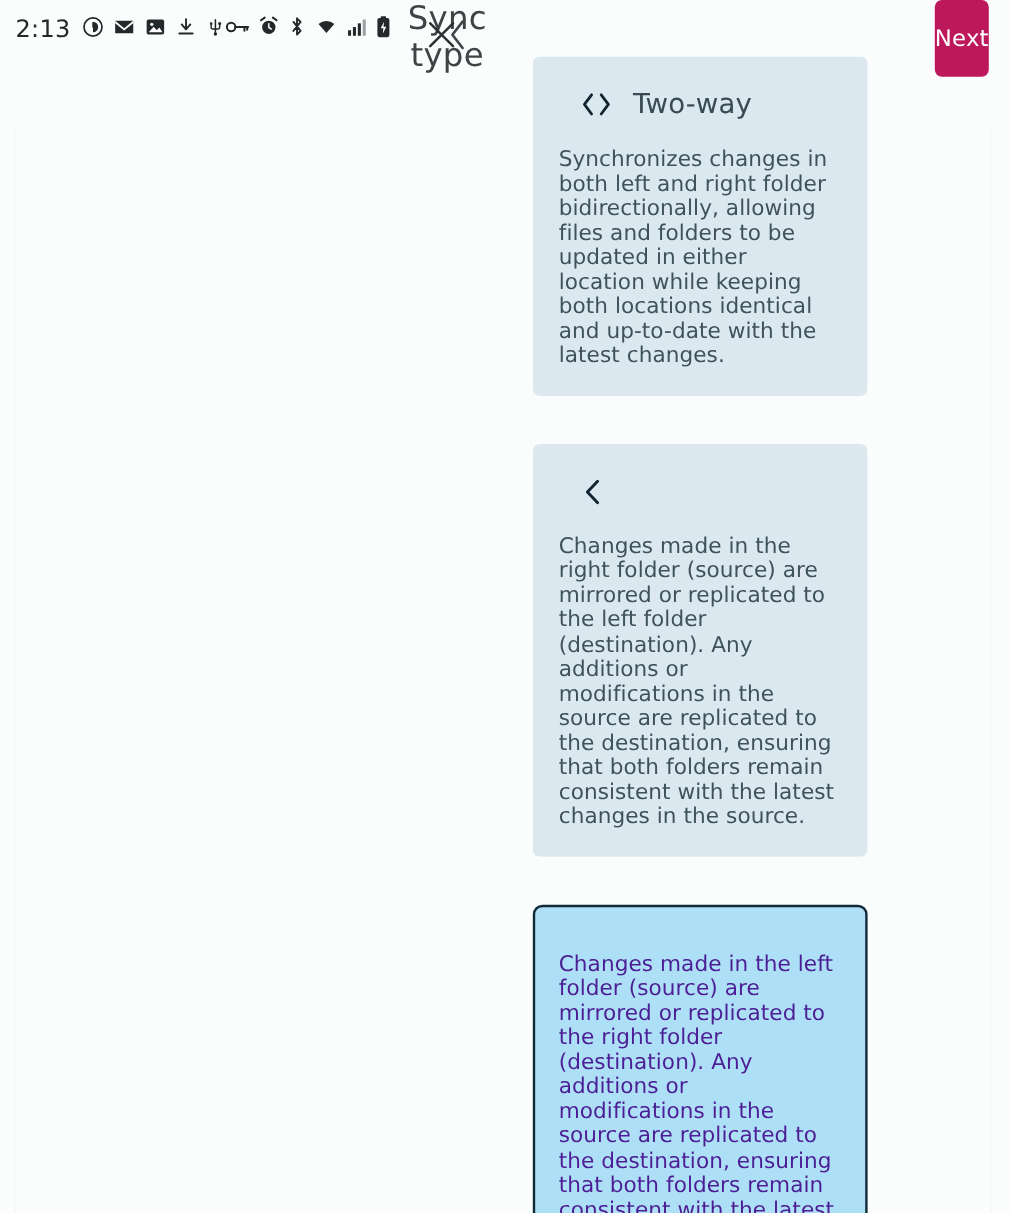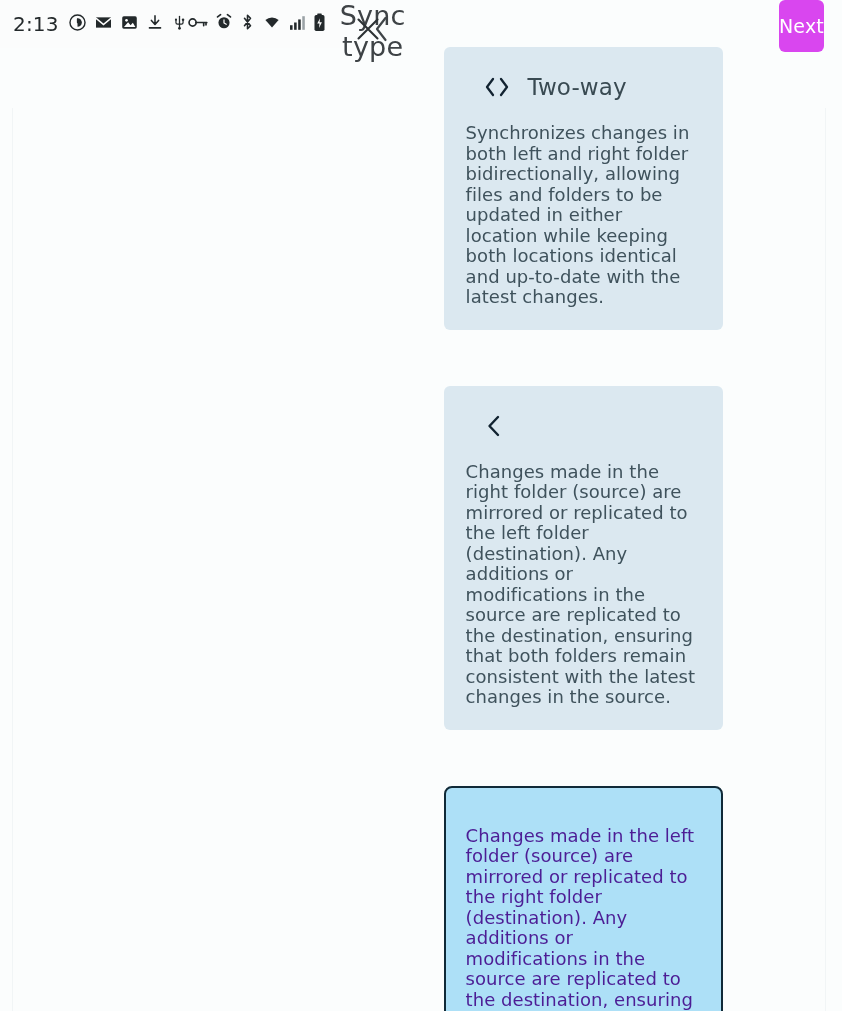--- a/index.html
+++ b/index.html
@@ -109,21 +109,21 @@
     flex: 1 1 auto;
     position: relative;
     padding: 47px 38px 0 38px;
   }
 
   .card {
     position: relative;
     border-radius: 6px;
     background: #dbe8f0;
     padding: 20px 20px 20px 20px;
-    margin-bottom: 56px;
+    margin-bottom: 40px;
     border: 2px solid transparent;
   }
   .card.selected {
     background: #ade0f7;
     border: 2px solid #102a38;
     border-radius: 8px;
   }
 
   .card-head {
     display: flex;
@@ -167,23 +167,23 @@
   
   .footer {
     flex: 0 0 73px;
     padding: 0 18px;
     display: flex;
     align-items: flex-start;
     background: #fbfdfd;
   }
   .next-btn {
     width: 100%;
-    height: 52px;
+    height: 64px;
     border-radius: 6px;
-    background: #d946ef;
+    background: #be185d;
     color: #ffffff;
     font-size: 19px;
     border: none;
     font-family: "DejaVu Sans", sans-serif;
     display: flex;
     align-items: center;
     justify-content: center;
     letter-spacing: 0.2px;
   }
 </style>

